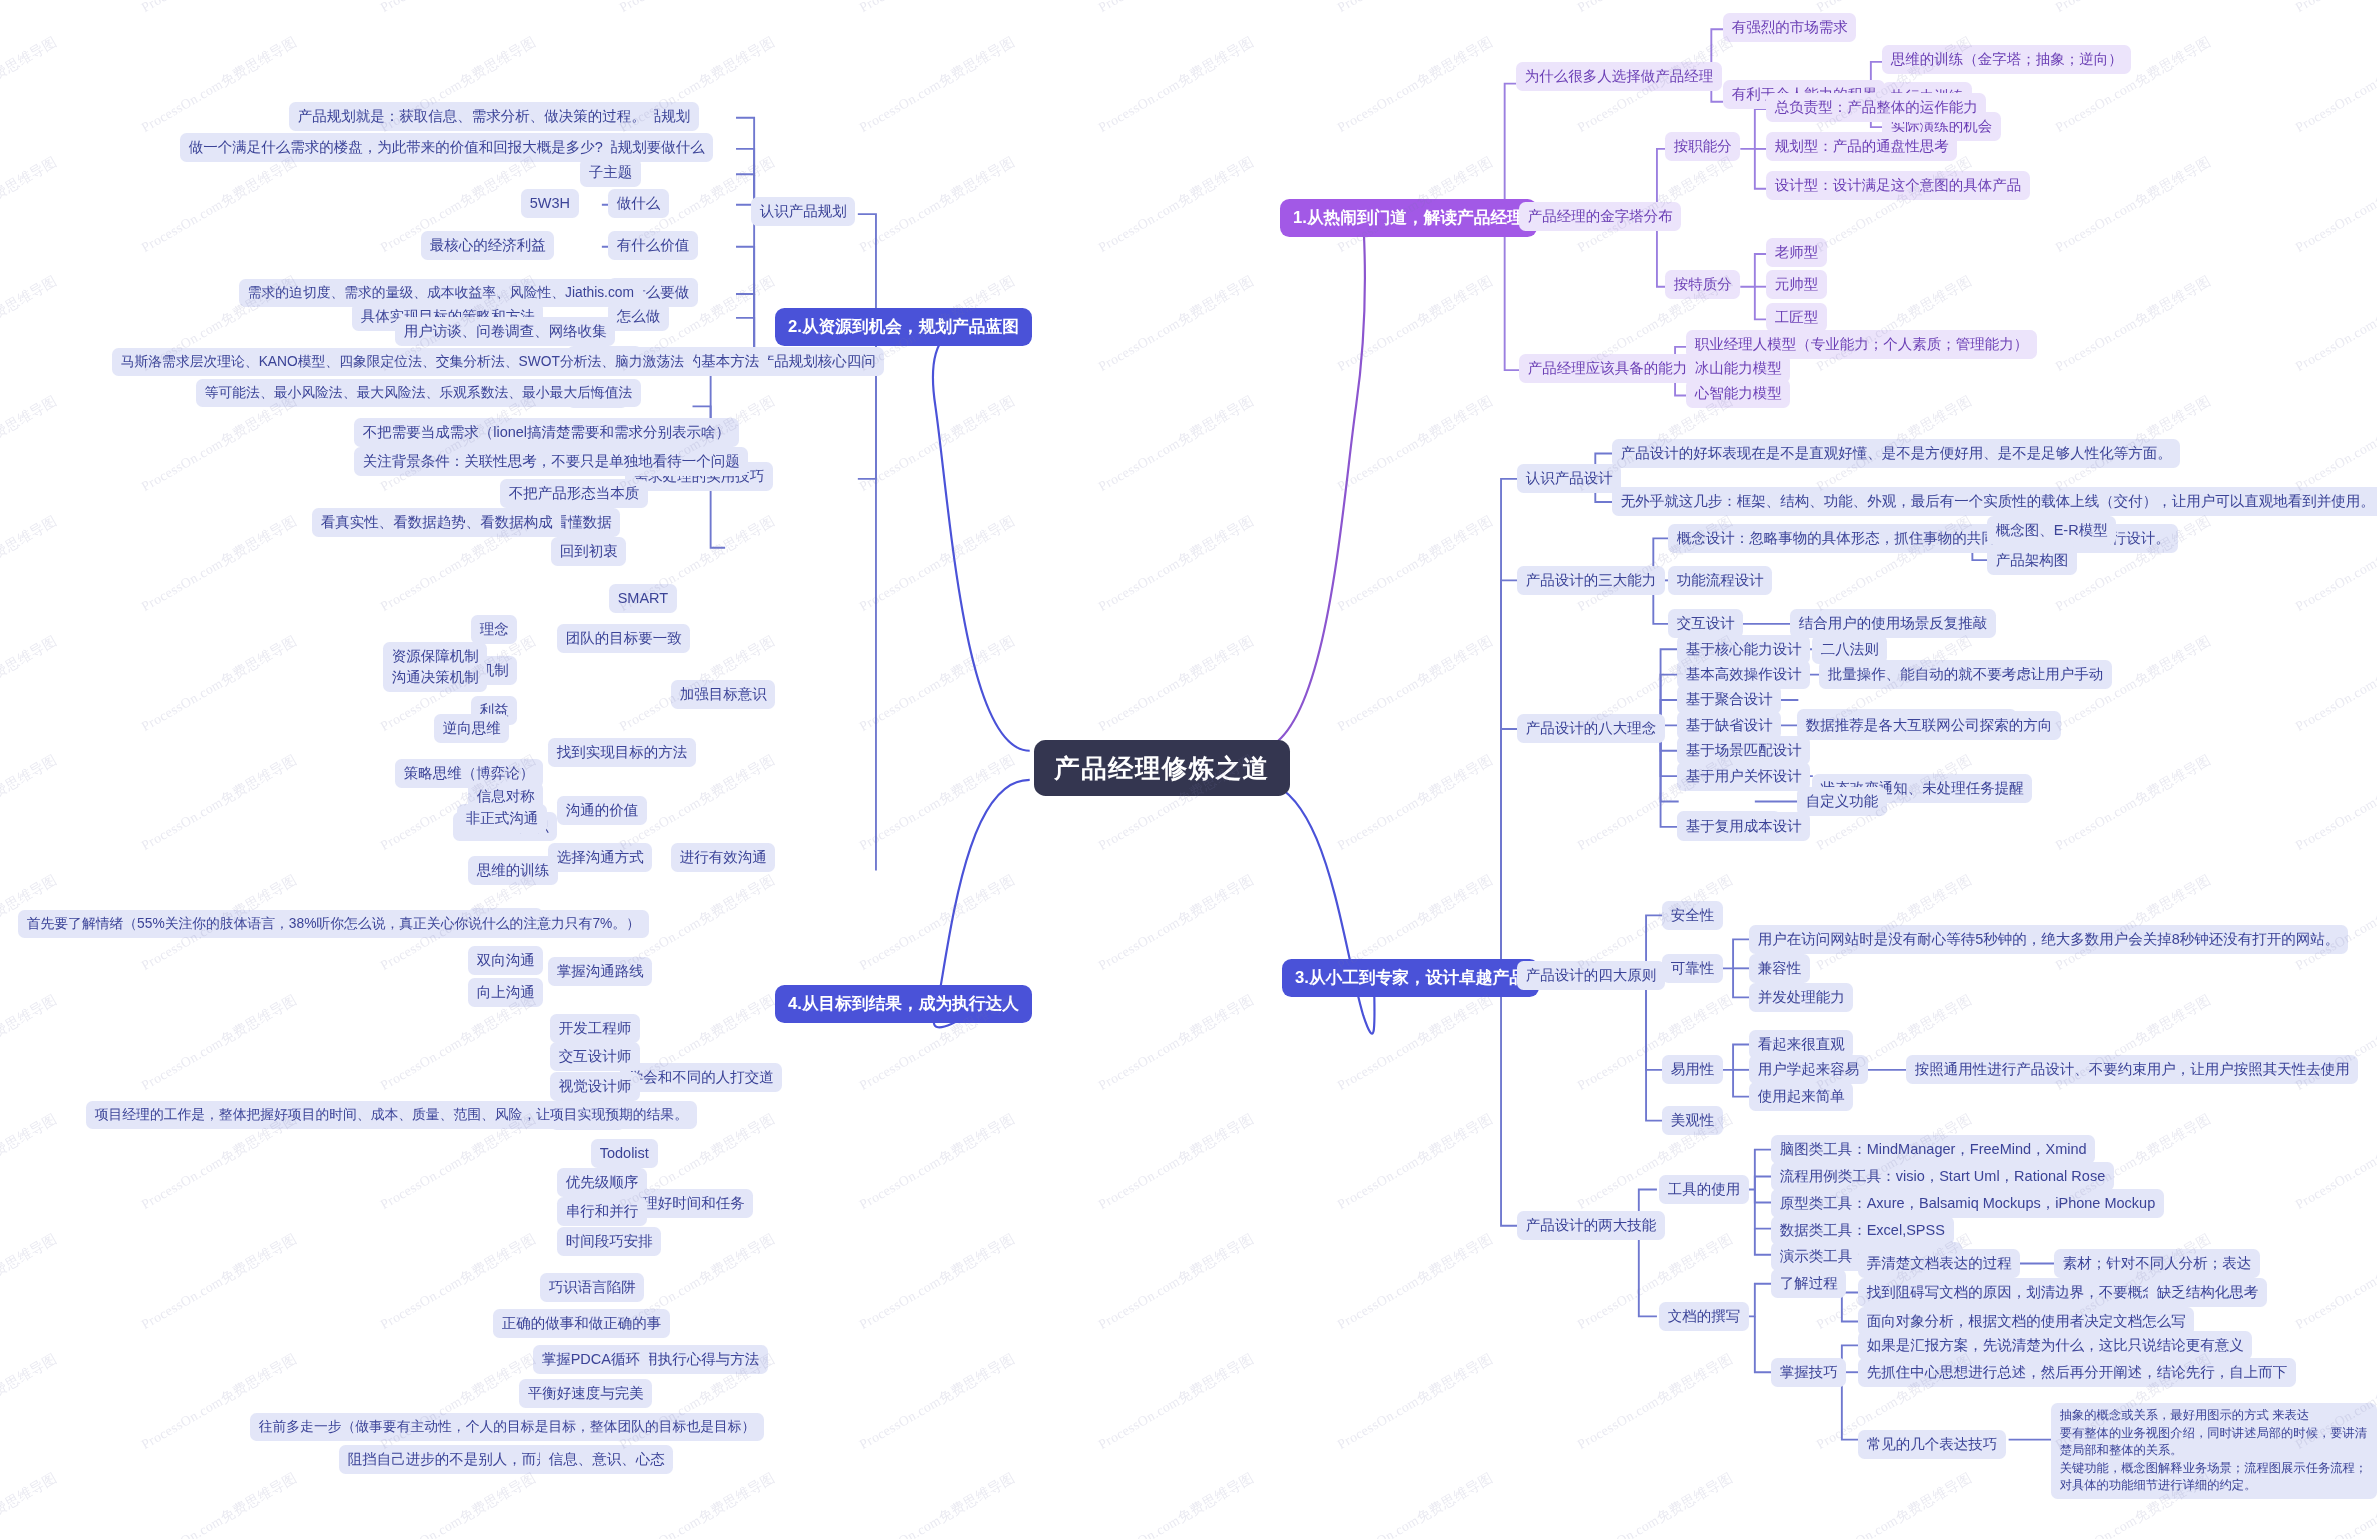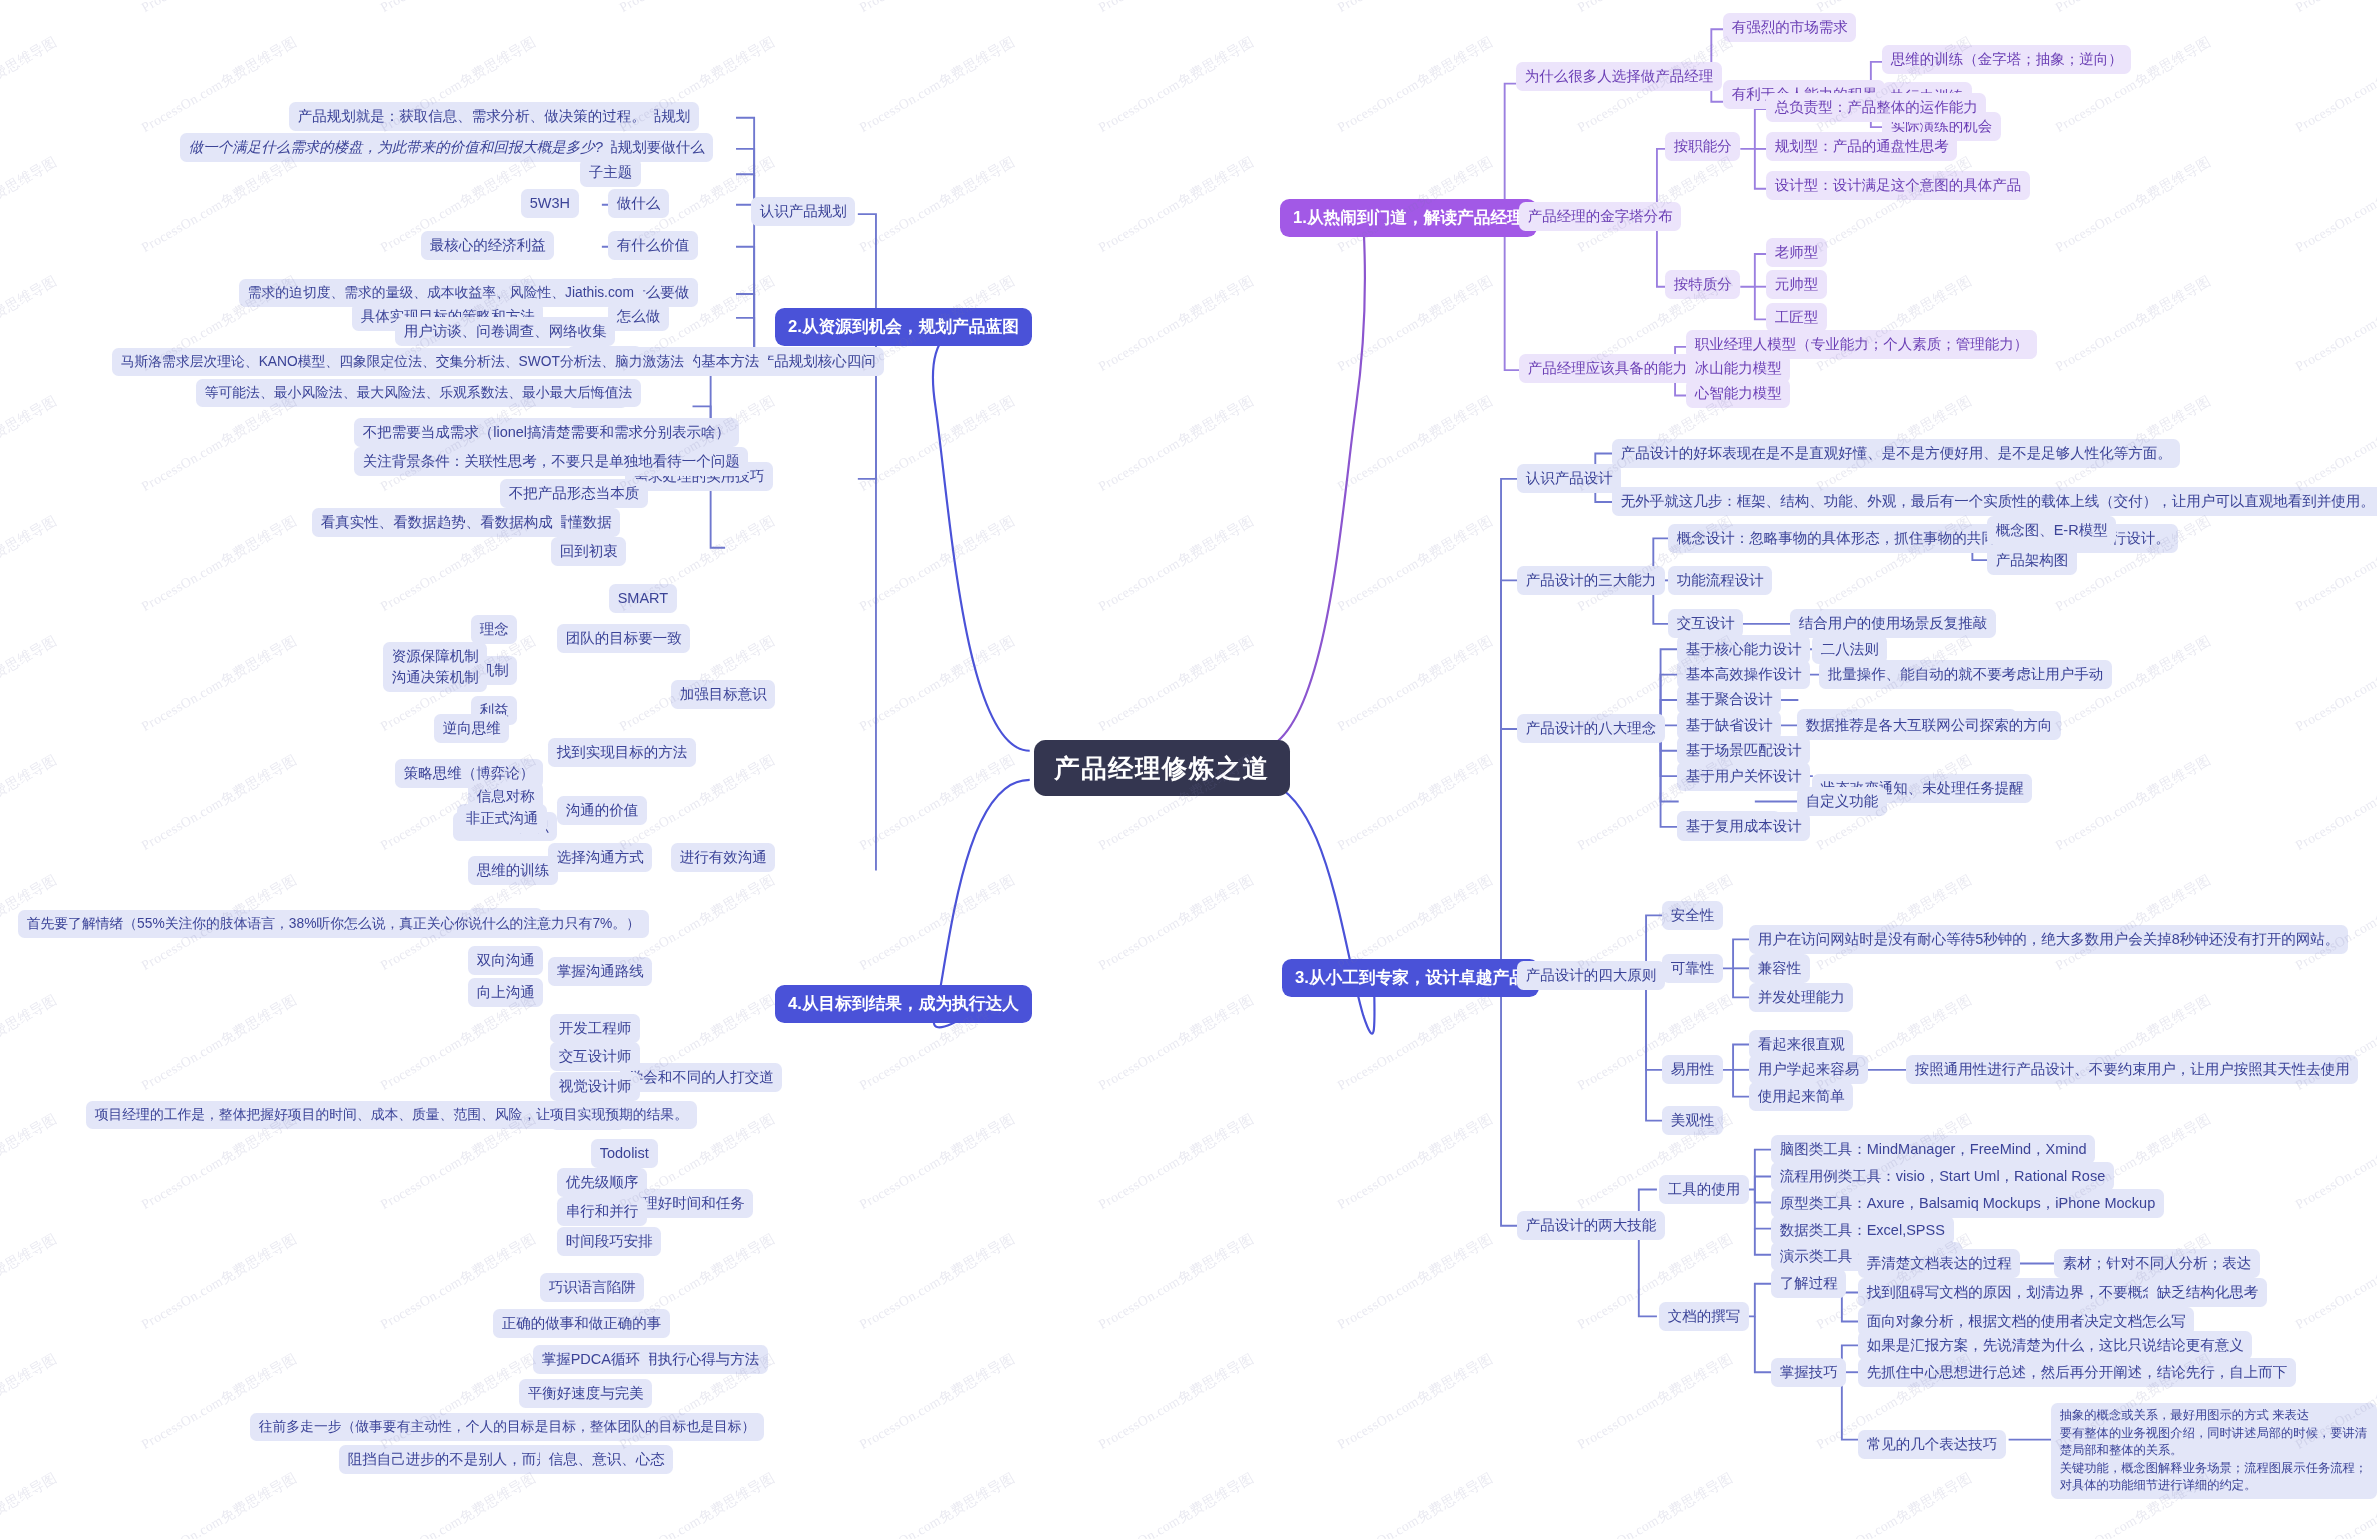--- a/index.html
+++ b/index.html
@@ -181,21 +181,21 @@
   <div class="node p" style="left:1686px;top:330px;">职业经理人模型（专业能力；个人素质；管理能力）</div>
   <div class="node p" style="left:1686px;top:354px;">冰山能力模型</div>
   <div class="node p" style="left:1686px;top:379px;">心智能力模型</div>
 
   <div class="node main2" style="left:775px;top:308px;">2.从资源到机会，规划产品蓝图</div>
 
   <div class="node b" style="left:751px;top:197px;">认识产品规划</div>
   <div class="node b" style="left:580px;top:102px;">什么是产品规划</div>
   <div class="node b" style="left:289px;top:102px;">产品规划就是：获取信息、需求分析、做决策的过程。</div>
   <div class="node b" style="left:580px;top:133px;">产品规划要做什么</div>
-  <div class="node b" style="left:180px;top:133px;font-style:italic;">做一个满足什么需求的楼盘，为此带来的价值和回报大概是多少?</div>
+  <div class="node b" style="left:180px;top:133px;">做一个满足什么需求的楼盘，为此带来的价值和回报大概是多少?</div>
   <div class="node b" style="left:580px;top:158px;">子主题</div>
 
   <div class="node b" style="left:751px;top:347px;">产品规划核心四问</div>
   <div class="node b" style="left:608px;top:189px;">做什么</div>
   <div class="node b" style="left:521px;top:189px;">5W3H</div>
   <div class="node b" style="left:608px;top:231px;">有什么价值</div>
   <div class="node b" style="left:421px;top:231px;">最核心的经济利益</div>
   <div class="node b" style="left:608px;top:278px;">为什么要做</div>
   <div class="node b sm" style="left:239px;top:279px;">需求的迫切度、需求的量级、成本收益率、风险性、Jiathis.com</div>
   <div class="node b" style="left:608px;top:302px;">怎么做</div>

